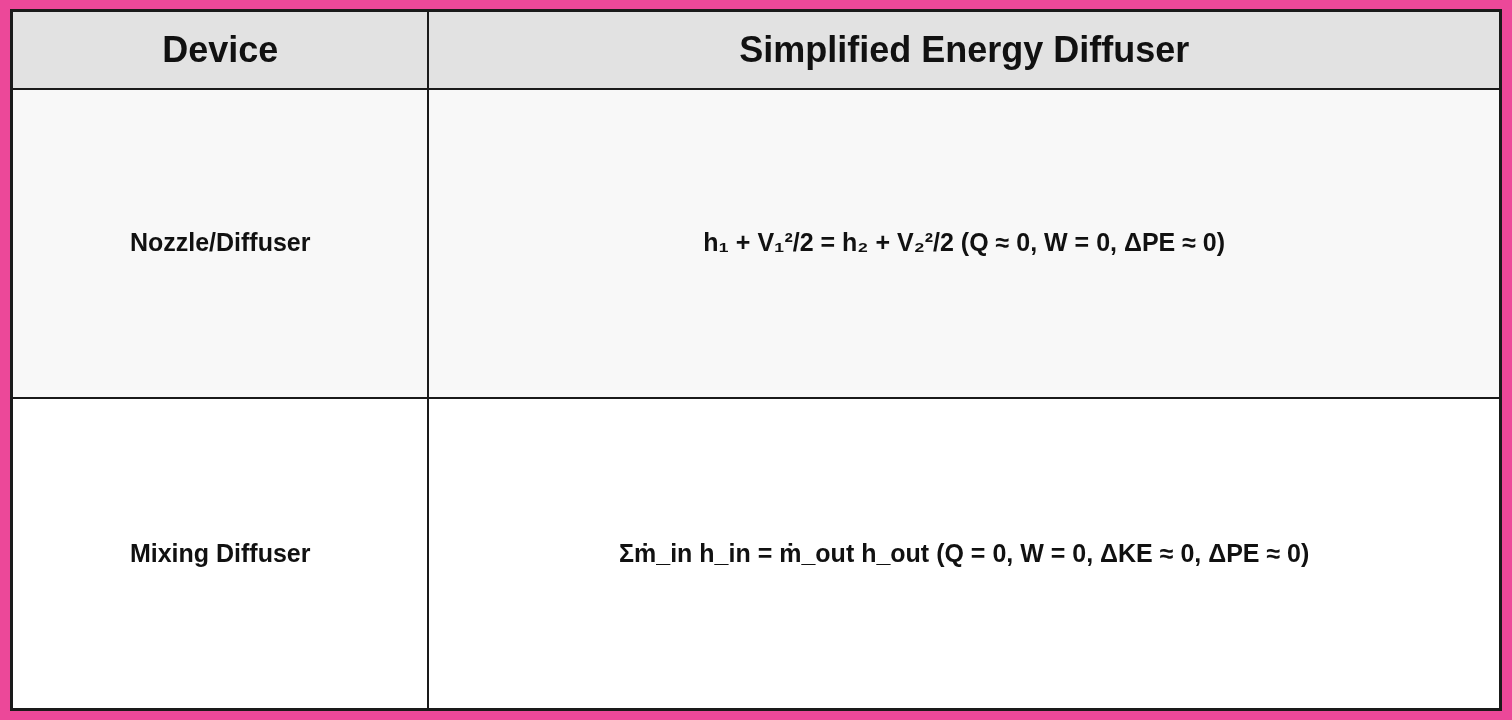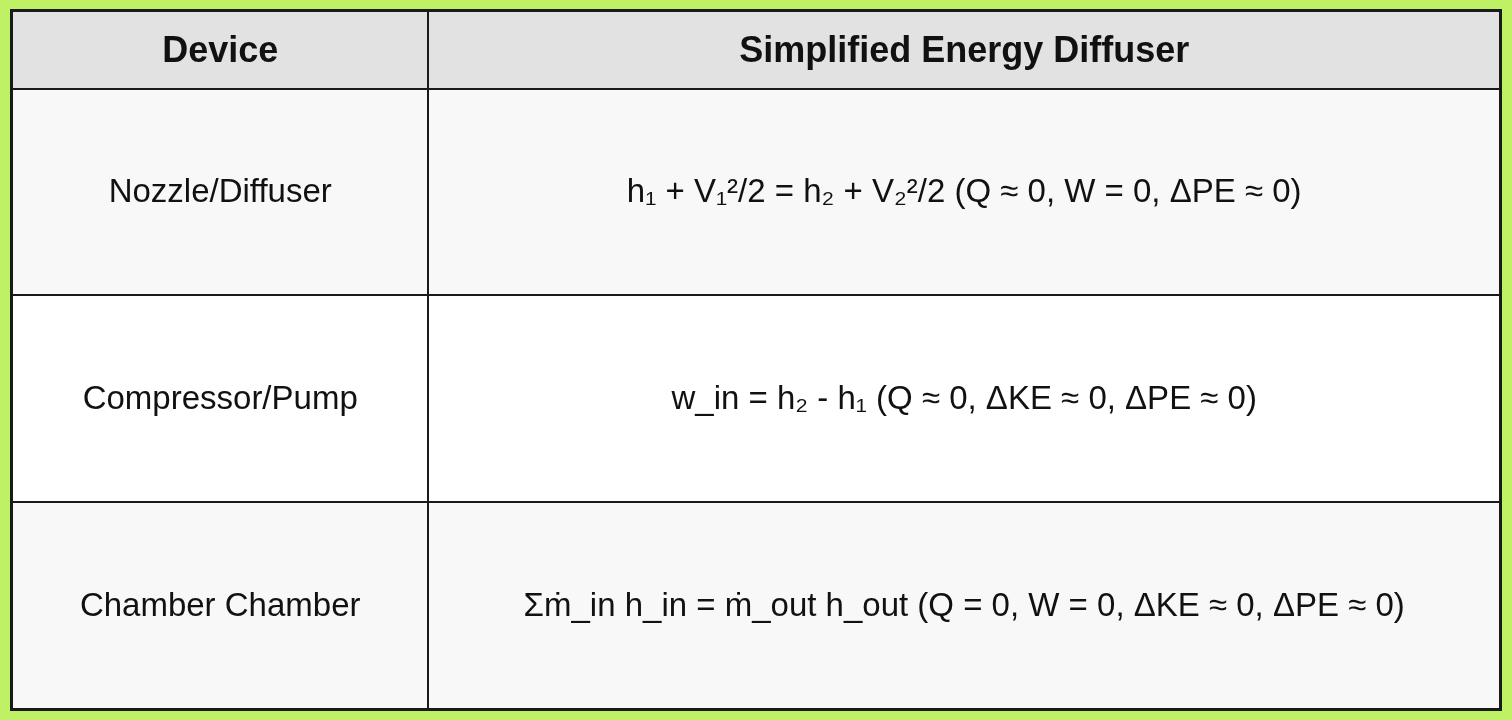--- a/index.html
+++ b/index.html
@@ -7,21 +7,21 @@
     padding: 0;
     background: #ffffff;
     font-family: "Liberation Sans", sans-serif;
     color: #111111;
   }
   .page {
     width: 1512px;
     height: 720px;
     box-sizing: border-box;
     padding: 9px 10px;
-    background: #bef264;
+    background: #ec4899;
   }
   table.energy-table {
     width: 100%;
     height: 702px;
     border-collapse: collapse;
     table-layout: fixed;
     border: 3px solid #1a1a1a;
   }
   table.energy-table th,
   table.energy-table td {
@@ -31,22 +31,22 @@
     padding: 14px 18px;
     box-sizing: border-box;
   }
   table.energy-table th {
     background: #e2e2e2;
     font-size: 36px;
     font-weight: bold;
     height: 78px;
   }
   table.energy-table td {
-    font-size: 33px;
-    font-weight: normal;
+    font-size: 25px;
+    font-weight: bold;
     background: #ffffff;
     line-height: 1.35;
   }
   table.energy-table tbody tr:nth-child(odd) td {
     background: #f8f8f8;
   }
   col.device-col { width: 28%; }
   col.equation-col { width: 72%; }
 </style>
 </head>
@@ -63,22 +63,18 @@
         <th>Device</th>
         <th>Simplified Energy Diffuser</th>
       </tr>
     </thead>
     <tbody>
       <tr>
         <td>Nozzle/Diffuser</td>
         <td>h₁ + V₁²/2 = h₂ + V₂²/2 (Q ≈ 0, W = 0, ΔPE ≈ 0)</td>
       </tr>
       <tr>
-        <td>Compressor/Pump</td>
-        <td>w_in = h₂ - h₁ (Q ≈ 0, ΔKE ≈ 0, ΔPE ≈ 0)</td>
-      </tr>
-      <tr>
-        <td>Chamber Chamber</td>
+        <td>Mixing Diffuser</td>
         <td>Σṁ_in h_in = ṁ_out h_out (Q = 0, W = 0, ΔKE ≈ 0, ΔPE ≈ 0)</td>
       </tr>
     </tbody>
   </table>
 </div>
 
 </body></html>

